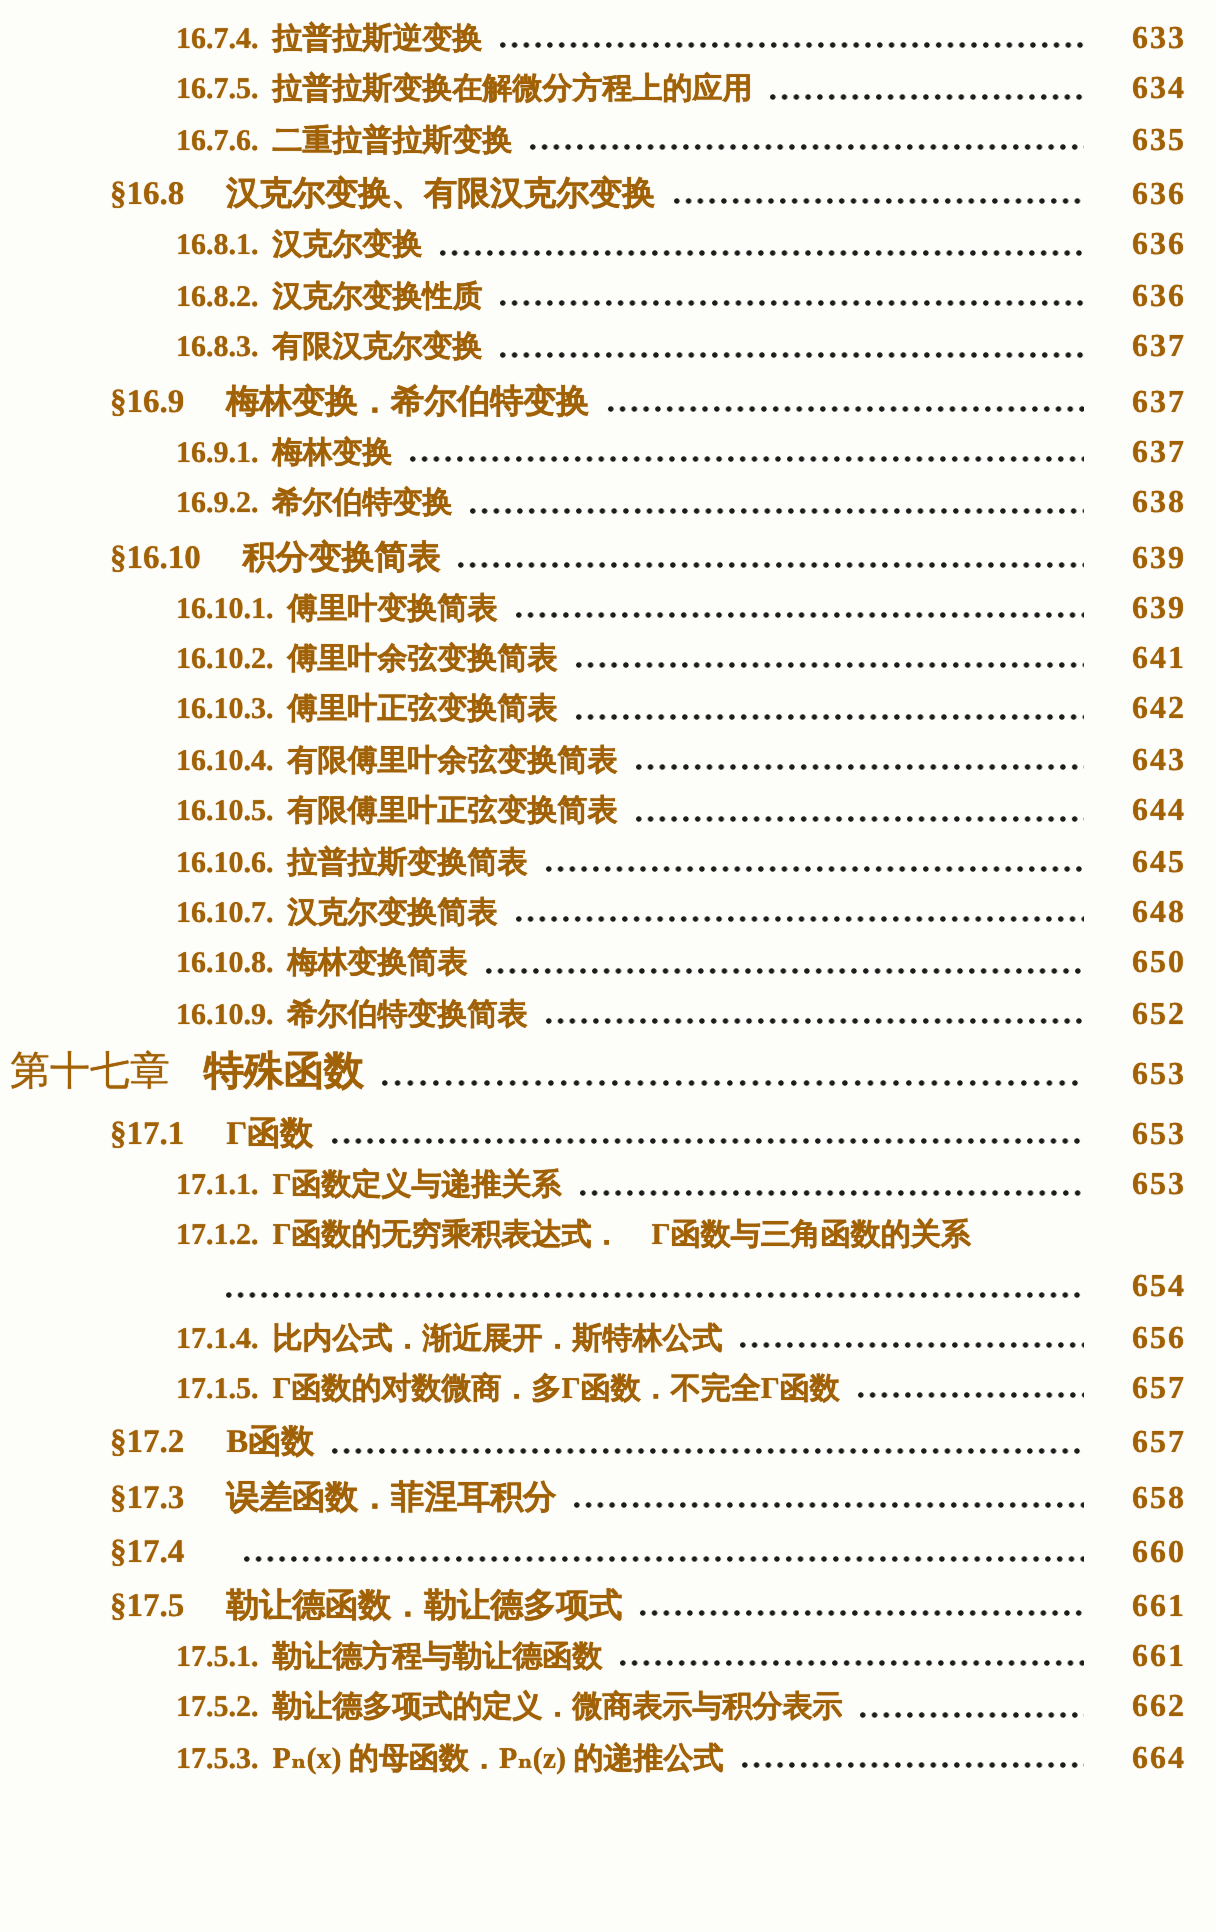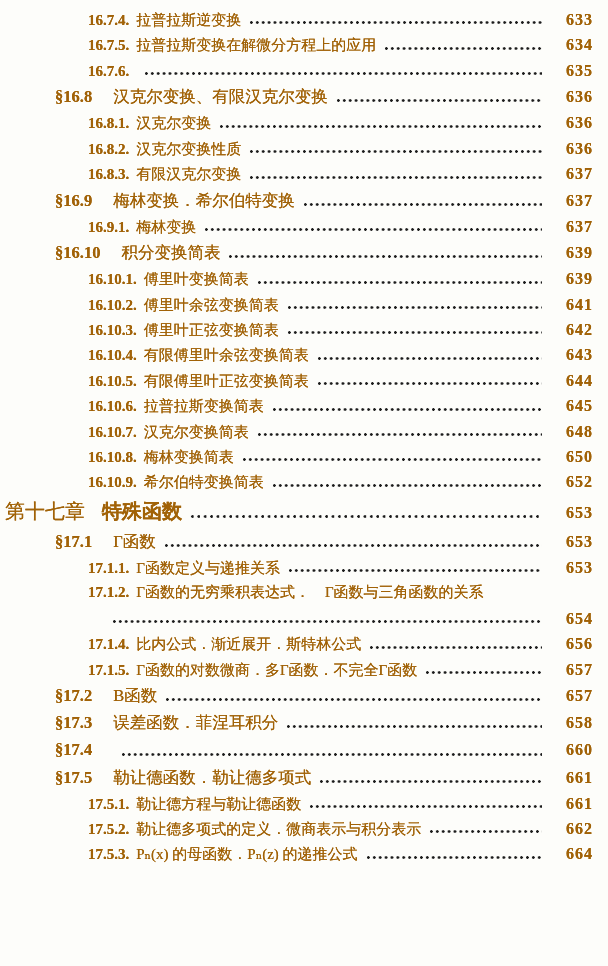--- a/index.html
+++ b/index.html
@@ -18,21 +18,21 @@
     position: absolute;
     top: 7px; left: 0; right: 0;
   }
   .row {
     display: flex;
     align-items: baseline;
     padding-right: 15px;
     white-space: nowrap;
   }
   .row .num   { font-weight: 700; text-shadow: 0 0 .5px currentColor; }
-  .row .title { font-weight: 400; text-shadow: 0 0 .4px currentColor; }
+  .row .title { font-weight: 700; text-shadow: 0 0 .4px currentColor; }
   .row .pg {
     width: 37px;
     text-align: right;
     font-weight: 700;
     font-size: 16px;
     letter-spacing: 1px;
     text-shadow: 0 0 .5px currentColor;
   }
   .leader {
     flex: 1 1 auto;
@@ -97,20 +97,21 @@
         <span class="pg">633</span>
       </div>
       <div class="row sub">
         <span class="num">16.7.5.</span>
         <span class="title">拉普拉斯变换在解微分方程上的应用</span>
         <span class="leader"></span>
         <span class="pg">634</span>
       </div>
       <div class="row sub">
         <span class="num">16.7.6.</span>
+        <span class="title">二重拉普拉斯变换</span>
         <span class="leader"></span>
         <span class="pg">635</span>
       </div>
       <div class="row section">
         <span class="num">§16.8</span>
         <span class="title">汉克尔变换、有限汉克尔变换</span>
         <span class="leader"></span>
         <span class="pg">636</span>
       </div>
       <div class="row sub">
@@ -135,20 +136,26 @@
         <span class="num">§16.9</span>
         <span class="title">梅林变换．希尔伯特变换</span>
         <span class="leader"></span>
         <span class="pg">637</span>
       </div>
       <div class="row sub">
         <span class="num">16.9.1.</span>
         <span class="title">梅林变换</span>
         <span class="leader"></span>
         <span class="pg">637</span>
+      </div>
+      <div class="row sub">
+        <span class="num">16.9.2.</span>
+        <span class="title">希尔伯特变换</span>
+        <span class="leader"></span>
+        <span class="pg">638</span>
       </div>
       <div class="row section">
         <span class="num">§16.10</span>
         <span class="title">积分变换简表</span>
         <span class="leader"></span>
         <span class="pg">639</span>
       </div>
       <div class="row sub">
         <span class="num">16.10.1.</span>
         <span class="title">傅里叶变换简表</span>

